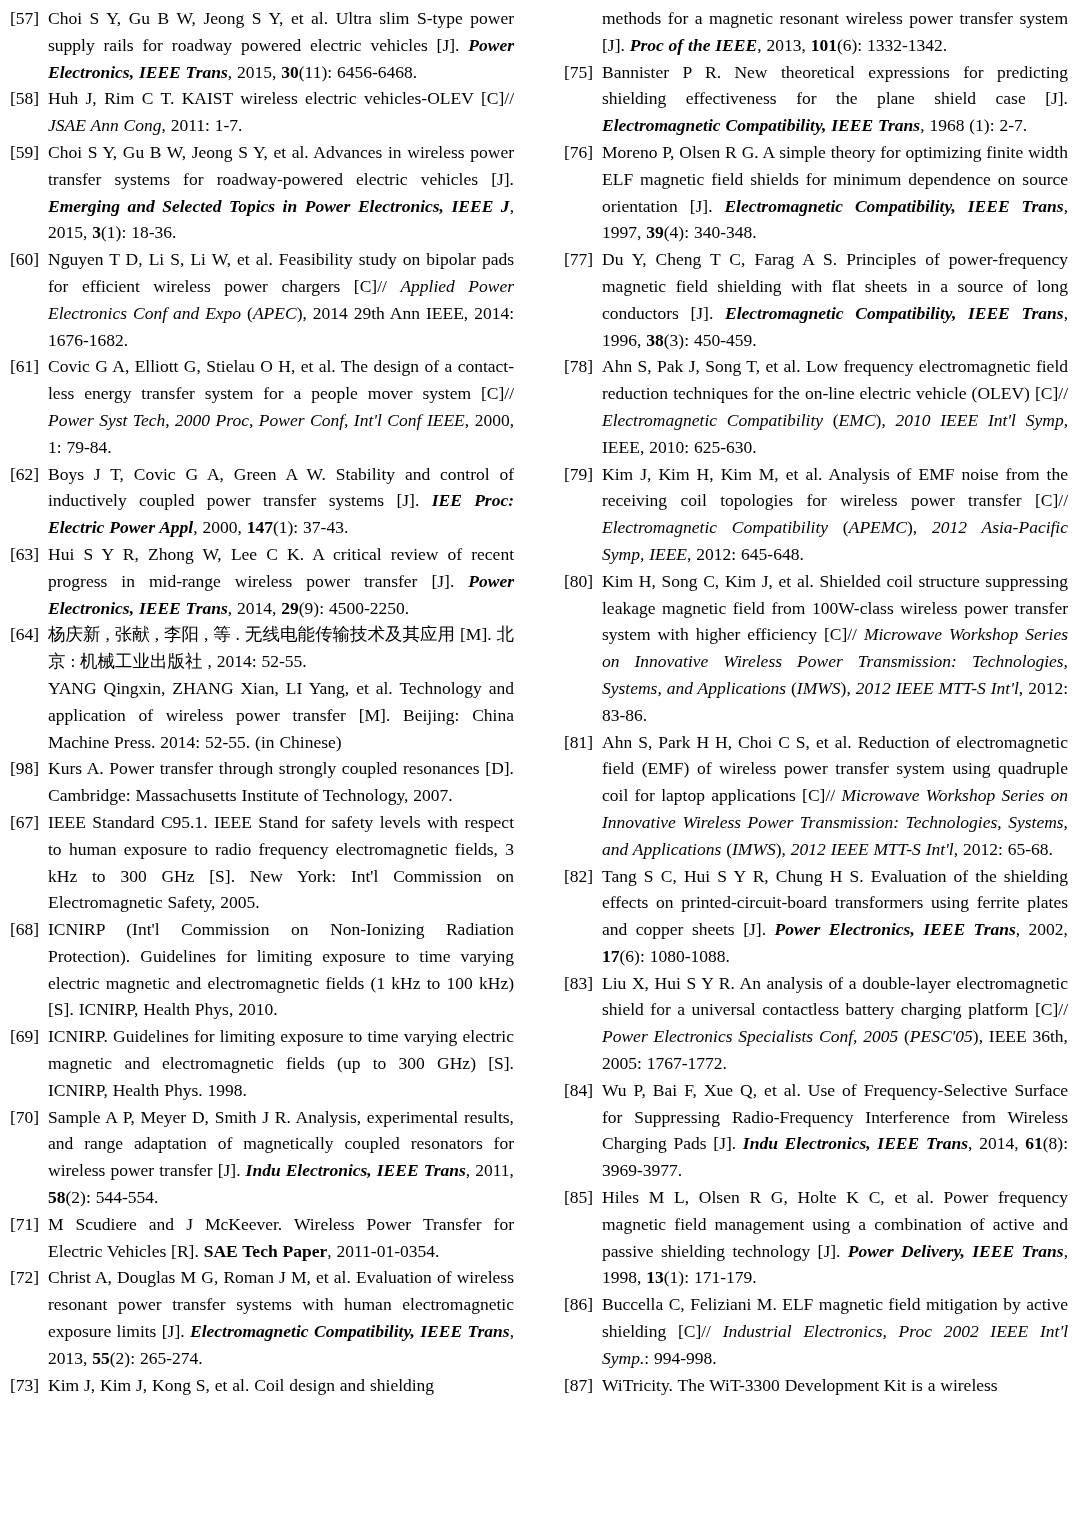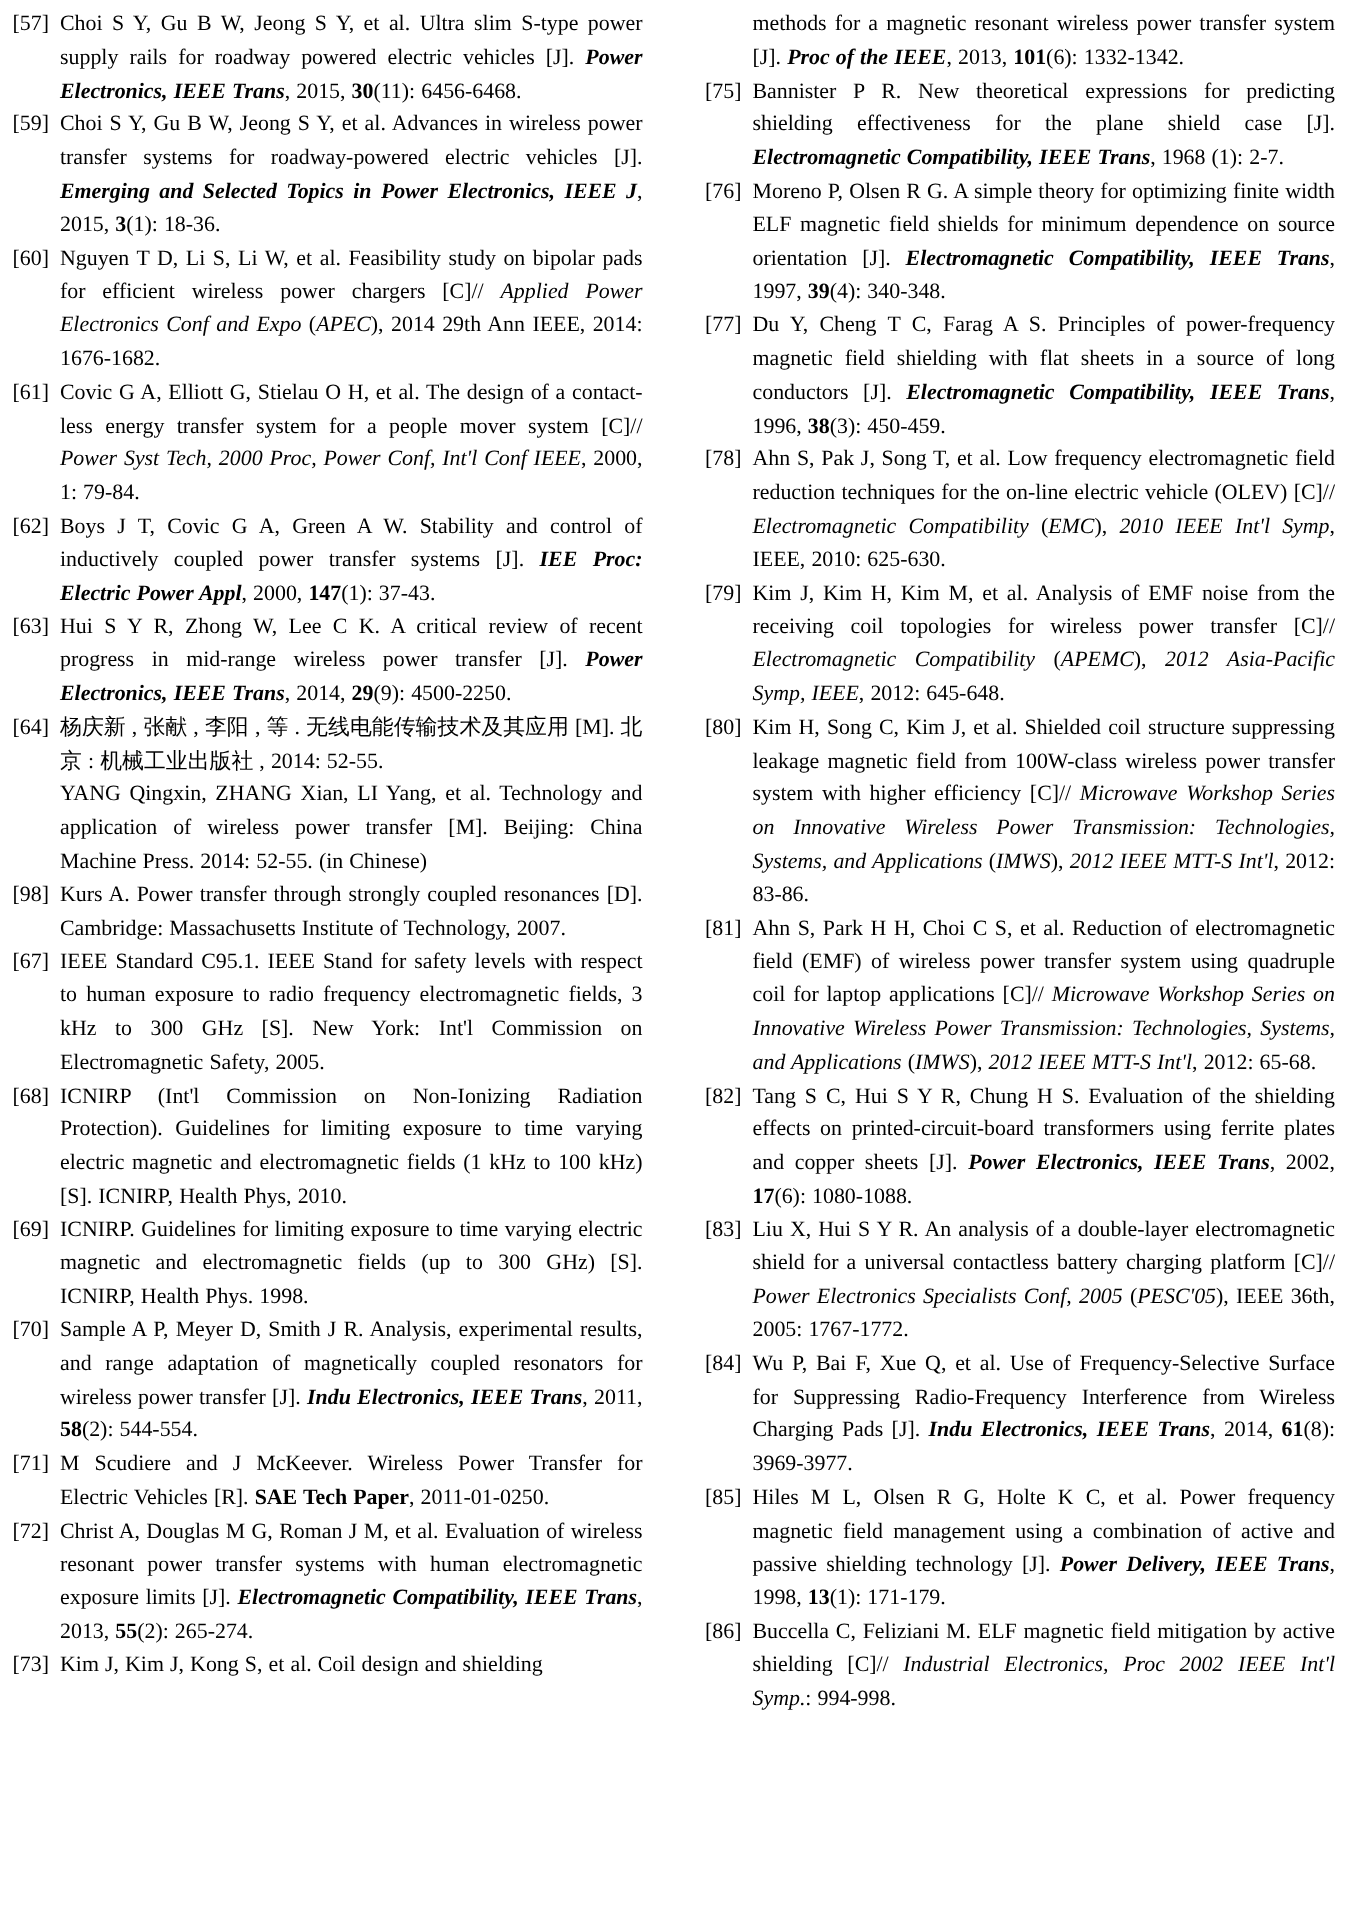--- a/index.html
+++ b/index.html
@@ -44,43 +44,45 @@
   .seg-i { font-style: italic; font-weight: normal; }
   .seg-b { font-style: normal; font-weight: bold; }
   .seg-bi { font-style: italic; font-weight: bold; }
 </style>
 </head>
 <body>
 
 <div class="page">
   <div class="col" id="col-0">
       <div class="ref"><span class="ref-id">[57]</span><span class="seg-n">Choi S Y, Gu B W, Jeong S Y, et al. Ultra slim S-type power supply rails for roadway powered electric vehicles [J]. </span><span class="seg-bi">Power Electronics, IEEE Trans</span><span class="seg-n">, 2015, </span><span class="seg-b">30</span><span class="seg-n">(11): 6456-6468.</span></div>
+      <div class="ref"><span class="ref-id">[58]</span><span class="seg-n">Huh J, Rim C T. KAIST wireless electric vehicles-OLEV [C]// </span><span class="seg-i">JSAE Ann Cong</span><span class="seg-n">, 2011: 1-7.</span></div>
       <div class="ref"><span class="ref-id">[59]</span><span class="seg-n">Choi S Y, Gu B W, Jeong S Y, et al. Advances in wireless power transfer systems for roadway-powered electric vehicles [J]. </span><span class="seg-bi">Emerging and Selected Topics in Power Electronics, IEEE J</span><span class="seg-n">, 2015, </span><span class="seg-b">3</span><span class="seg-n">(1): 18-36.</span></div>
       <div class="ref"><span class="ref-id">[60]</span><span class="seg-n">Nguyen T D, Li S, Li W, et al. Feasibility study on bipolar pads for efficient wireless power chargers [C]// </span><span class="seg-i">Applied Power Electronics Conf and Expo</span><span class="seg-n"> (</span><span class="seg-i">APEC</span><span class="seg-n">), 2014 29th Ann IEEE, 2014: 1676-1682.</span></div>
       <div class="ref"><span class="ref-id">[61]</span><span class="seg-n">Covic G A, Elliott G, Stielau O H, et al. The design of a contact-less energy transfer system for a people mover system [C]// </span><span class="seg-i">Power Syst Tech, 2000 Proc, Power Conf, Int'l Conf IEEE</span><span class="seg-n">, 2000, 1: 79-84.</span></div>
       <div class="ref"><span class="ref-id">[62]</span><span class="seg-n">Boys J T, Covic G A, Green A W. Stability and control of inductively coupled power transfer systems [J]. </span><span class="seg-bi">IEE Proc: Electric Power Appl</span><span class="seg-n">, 2000, </span><span class="seg-b">147</span><span class="seg-n">(1): 37-43.</span></div>
       <div class="ref"><span class="ref-id">[63]</span><span class="seg-n">Hui S Y R, Zhong W, Lee C K. A critical review of recent progress in mid-range wireless power transfer [J]. </span><span class="seg-bi">Power Electronics, IEEE Trans</span><span class="seg-n">, 2014, </span><span class="seg-b">29</span><span class="seg-n">(9): 4500-2250.</span></div>
       <div class="ref"><span class="ref-id">[64]</span><span class="seg-n">杨庆新 , 张献 , 李阳 , 等 . 无线电能传输技术及其应用 [M]. 北京 : 机械工业出版社 , 2014: 52-55.</span><br><span class="seg-n">YANG Qingxin, ZHANG Xian, LI Yang, et al. Technology and application of wireless power transfer [M]. Beijing: China Machine Press. 2014: 52-55. (in Chinese)</span></div>
       <div class="ref"><span class="ref-id">[98]</span><span class="seg-n">Kurs A. Power transfer through strongly coupled resonances [D]. Cambridge: Massachusetts Institute of Technology, 2007.</span></div>
       <div class="ref"><span class="ref-id">[67]</span><span class="seg-n">IEEE Standard C95.1. IEEE Stand for safety levels with respect to human exposure to radio frequency electromagnetic fields, 3 kHz to 300 GHz [S]. New York: Int'l Commission on Electromagnetic Safety, 2005.</span></div>
       <div class="ref"><span class="ref-id">[68]</span><span class="seg-n">ICNIRP (Int'l Commission on Non-Ionizing Radiation Protection). Guidelines for limiting exposure to time varying electric magnetic and electromagnetic fields (1 kHz to 100 kHz) [S]. ICNIRP, Health Phys, 2010.</span></div>
       <div class="ref"><span class="ref-id">[69]</span><span class="seg-n">ICNIRP. Guidelines for limiting exposure to time varying electric magnetic and electromagnetic fields (up to 300 GHz) [S]. ICNIRP, Health Phys. 1998.</span></div>
       <div class="ref"><span class="ref-id">[70]</span><span class="seg-n">Sample A P, Meyer D, Smith J R. Analysis, experimental results, and range adaptation of magnetically coupled resonators for wireless power transfer [J]. </span><span class="seg-bi">Indu Electronics, IEEE Trans</span><span class="seg-n">, 2011, </span><span class="seg-b">58</span><span class="seg-n">(2): 544-554.</span></div>
-      <div class="ref"><span class="ref-id">[71]</span><span class="seg-n">M Scudiere and J McKeever. Wireless Power Transfer for Electric Vehicles [R]. </span><span class="seg-b">SAE Tech Paper</span><span class="seg-n">, 2011-01-0250.</span></div>
+      <div class="ref"><span class="ref-id">[71]</span><span class="seg-n">M Scudiere and J McKeever. Wireless Power Transfer for Electric Vehicles [R]. </span><span class="seg-b">SAE Tech Paper</span><span class="seg-n">, 2011-01-0354.</span></div>
       <div class="ref"><span class="ref-id">[72]</span><span class="seg-n">Christ A, Douglas M G, Roman J M, et al. Evaluation of wireless resonant power transfer systems with human electromagnetic exposure limits [J]. </span><span class="seg-bi">Electromagnetic Compatibility, IEEE Trans</span><span class="seg-n">, 2013, </span><span class="seg-b">55</span><span class="seg-n">(2): 265-274.</span></div>
       <div class="ref"><span class="ref-id">[73]</span><span class="seg-n">Kim J, Kim J, Kong S, et al. Coil design and shielding</span></div>
     </div>
   <div class="col" id="col-1">
       <div class="ref cont"><span class="seg-n">methods for a magnetic resonant wireless power transfer system [J]. </span><span class="seg-bi">Proc of the IEEE</span><span class="seg-n">, 2013, </span><span class="seg-b">101</span><span class="seg-n">(6): 1332-1342.</span></div>
       <div class="ref"><span class="ref-id">[75]</span><span class="seg-n">Bannister P R. New theoretical expressions for predicting shielding effectiveness for the plane shield case [J]. </span><span class="seg-bi">Electromagnetic Compatibility, IEEE Trans</span><span class="seg-n">, 1968 (1): 2-7.</span></div>
       <div class="ref"><span class="ref-id">[76]</span><span class="seg-n">Moreno P, Olsen R G. A simple theory for optimizing finite width ELF magnetic field shields for minimum dependence on source orientation [J]. </span><span class="seg-bi">Electromagnetic Compatibility, IEEE Trans</span><span class="seg-n">, 1997, </span><span class="seg-b">39</span><span class="seg-n">(4): 340-348.</span></div>
       <div class="ref"><span class="ref-id">[77]</span><span class="seg-n">Du Y, Cheng T C, Farag A S. Principles of power-frequency magnetic field shielding with flat sheets in a source of long conductors [J]. </span><span class="seg-bi">Electromagnetic Compatibility, IEEE Trans</span><span class="seg-n">, 1996, </span><span class="seg-b">38</span><span class="seg-n">(3): 450-459.</span></div>
       <div class="ref"><span class="ref-id">[78]</span><span class="seg-n">Ahn S, Pak J, Song T, et al. Low frequency electromagnetic field reduction techniques for the on-line electric vehicle (OLEV) [C]// </span><span class="seg-i">Electromagnetic Compatibility</span><span class="seg-n"> (</span><span class="seg-i">EMC</span><span class="seg-n">), </span><span class="seg-i">2010 IEEE Int'l Symp</span><span class="seg-n">, IEEE, 2010: 625-630.</span></div>
       <div class="ref"><span class="ref-id">[79]</span><span class="seg-n">Kim J, Kim H, Kim M, et al. Analysis of EMF noise from the receiving coil topologies for wireless power transfer [C]// </span><span class="seg-i">Electromagnetic Compatibility</span><span class="seg-n"> (</span><span class="seg-i">APEMC</span><span class="seg-n">), </span><span class="seg-i">2012 Asia-Pacific Symp, IEEE</span><span class="seg-n">, 2012: 645-648.</span></div>
       <div class="ref"><span class="ref-id">[80]</span><span class="seg-n">Kim H, Song C, Kim J, et al. Shielded coil structure suppressing leakage magnetic field from 100W-class wireless power transfer system with higher efficiency [C]// </span><span class="seg-i">Microwave Workshop Series on Innovative Wireless Power Transmission: Technologies, Systems, and Applications</span><span class="seg-n"> (</span><span class="seg-i">IMWS</span><span class="seg-n">), </span><span class="seg-i">2012 IEEE MTT-S Int'l</span><span class="seg-n">, 2012: 83-86.</span></div>
       <div class="ref"><span class="ref-id">[81]</span><span class="seg-n">Ahn S, Park H H, Choi C S, et al. Reduction of electromagnetic field (EMF) of wireless power transfer system using quadruple coil for laptop applications [C]// </span><span class="seg-i">Microwave Workshop Series on Innovative Wireless Power Transmission: Technologies, Systems, and Applications</span><span class="seg-n"> (</span><span class="seg-i">IMWS</span><span class="seg-n">), </span><span class="seg-i">2012 IEEE MTT-S Int'l</span><span class="seg-n">, 2012: 65-68.</span></div>
       <div class="ref"><span class="ref-id">[82]</span><span class="seg-n">Tang S C, Hui S Y R, Chung H S. Evaluation of the shielding effects on printed-circuit-board transformers using ferrite plates and copper sheets [J]. </span><span class="seg-bi">Power Electronics, IEEE Trans</span><span class="seg-n">, 2002, </span><span class="seg-b">17</span><span class="seg-n">(6): 1080-1088.</span></div>
       <div class="ref"><span class="ref-id">[83]</span><span class="seg-n">Liu X, Hui S Y R. An analysis of a double-layer electromagnetic shield for a universal contactless battery charging platform [C]// </span><span class="seg-i">Power Electronics Specialists Conf, 2005</span><span class="seg-n"> (</span><span class="seg-i">PESC'05</span><span class="seg-n">), IEEE 36th, 2005: 1767-1772.</span></div>
       <div class="ref"><span class="ref-id">[84]</span><span class="seg-n">Wu P, Bai F, Xue Q, et al. Use of Frequency-Selective Surface for Suppressing Radio-Frequency Interference from Wireless Charging Pads [J]. </span><span class="seg-bi">Indu Electronics, IEEE Trans</span><span class="seg-n">, 2014, </span><span class="seg-b">61</span><span class="seg-n">(8): 3969-3977.</span></div>
       <div class="ref"><span class="ref-id">[85]</span><span class="seg-n">Hiles M L, Olsen R G, Holte K C, et al. Power frequency magnetic field management using a combination of active and passive shielding technology [J]. </span><span class="seg-bi">Power Delivery, IEEE Trans</span><span class="seg-n">, 1998, </span><span class="seg-b">13</span><span class="seg-n">(1): 171-179.</span></div>
       <div class="ref"><span class="ref-id">[86]</span><span class="seg-n">Buccella C, Feliziani M. ELF magnetic field mitigation by active shielding [C]// </span><span class="seg-i">Industrial Electronics, Proc 2002 IEEE Int'l Symp.</span><span class="seg-n">: 994-998.</span></div>
+      <div class="ref"><span class="ref-id">[87]</span><span class="seg-n">WiTricity. The WiT-3300 Development Kit is a wireless</span></div>
     </div>
 </div>
 
 </body></html>

